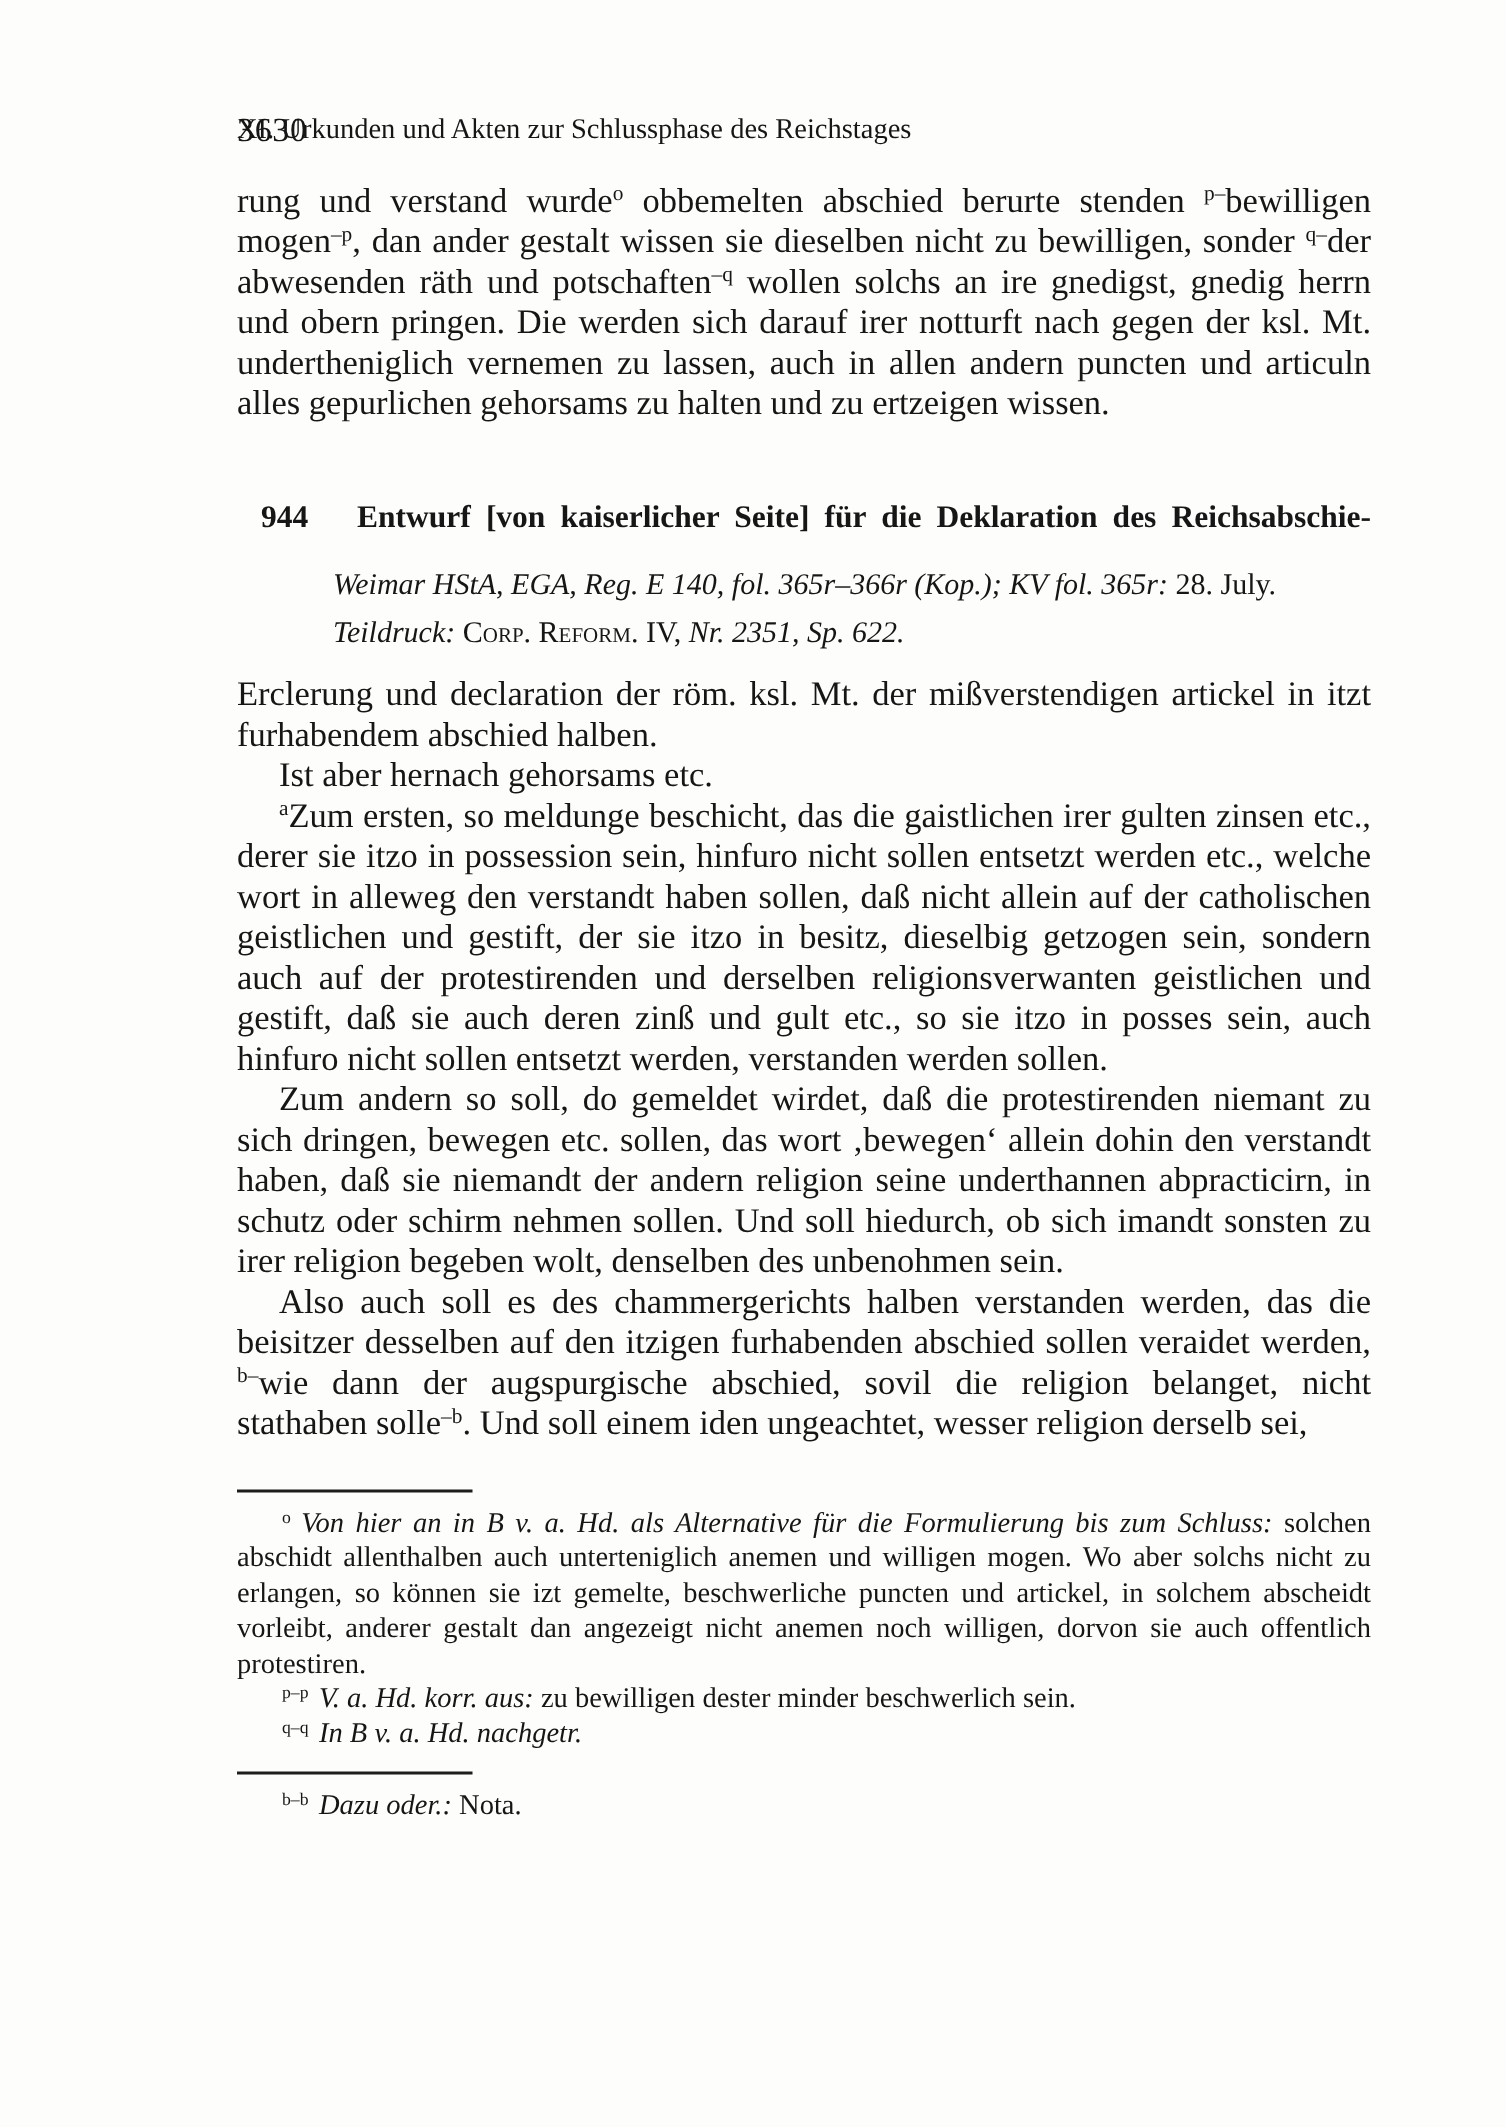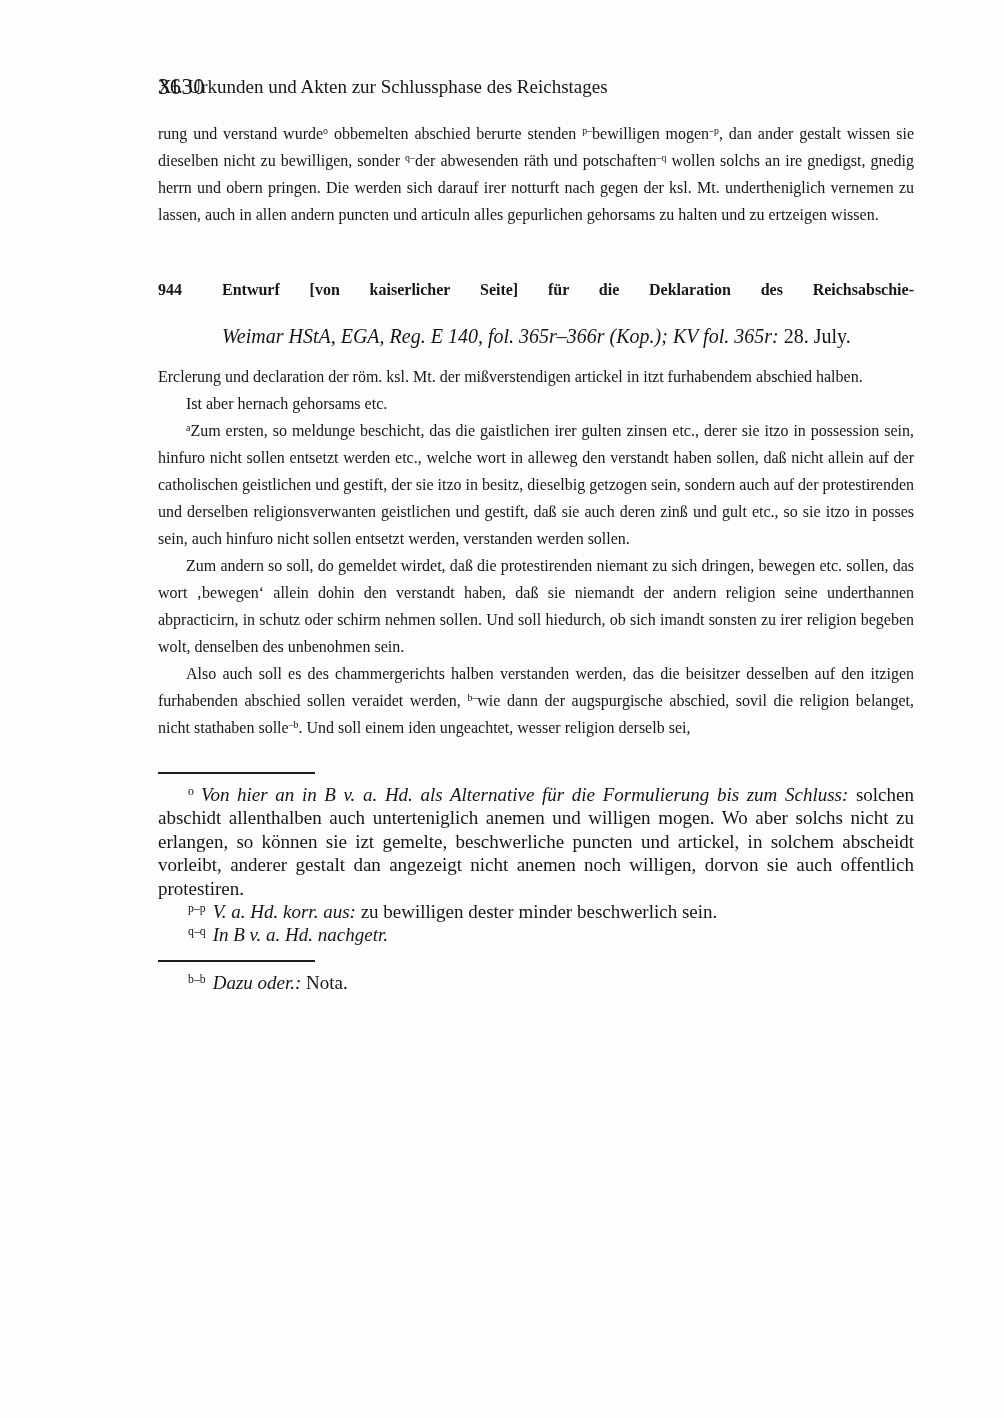--- a/index.html
+++ b/index.html
@@ -36,35 +36,36 @@
     font-size: 22.5px;
     letter-spacing: 0.5px;
   }
   .chapter-title {
     text-align: left;
     font-size: 19px;
   }
 
   
   .body-text {
-    font-size: 16px;
+    font-size: 23px;
     line-height: 27px;
     text-align: justify;
   }
   .continuation { margin-top: 14px; }
   p { margin: 0; }
   p.indent { text-indent: 28px; }
 
   
   .entry-head {
     position: relative;
     margin-top: 47px;
     font-weight: bold;
-    font-size: 16px;
+    font-size: 21px;
     line-height: 30px;
+    margin-left: 16px;
   }
   .entry-number { position: absolute; left: 0; top: 0; }
   .entry-title { margin-left: 64px; }
   .jline { text-align: justify; text-align-last: justify; }
 
   
   .sources {
     margin-left: 64px;
     margin-top: 15px;
     font-size: 20px;
@@ -114,20 +115,21 @@
 
     <div class="entry-head">
       <span class="entry-number">944</span>
       <div class="entry-title">
         <div class="jline">Entwurf [von kaiserlicher Seite] für die Deklaration des Reichsabschie-</div>
       </div>
     </div>
 
     <div class="sources">
       <div><span class="i">Weimar HStA, EGA, Reg. E 140, fol. 365r–366r (Kop.); KV fol. 365r:</span><span> 28. July.</span></div>
+      <div><span class="i">Teildruck:</span><span> </span><span class="sc">Corp. Reform.</span><span> IV, </span><span class="i">Nr. 2351, Sp. 622.</span></div>
     </div>
 
     <div class="body-text main-body">
       <p><span>Erclerung und declaration der röm. ksl. Mt. der mißverstendigen artickel in itzt furhabendem abschied halben.</span></p>
       <p class="indent"><span>Ist aber hernach gehorsams etc.</span></p>
       <p class="indent"><span class="sup">a</span><span>Zum ersten, so meldunge beschicht, das die gaistlichen irer gulten zinsen etc., derer sie itzo in possession sein, hinfuro nicht sollen entsetzt werden etc., welche wort in alleweg den verstandt haben sollen, daß nicht allein auf der catholischen geistlichen und gestift, der sie itzo in besitz, dieselbig getzogen sein, sondern auch auf der protestirenden und derselben religionsverwanten geistlichen und gestift, daß sie auch deren zinß und gult etc., so sie itzo in posses sein, auch hinfuro nicht sollen entsetzt werden, verstanden werden sollen.</span></p>
       <p class="indent"><span>Zum andern so soll, do gemeldet wirdet, daß die protestirenden niemant zu sich dringen, bewegen etc. sollen, das wort ‚bewegen‘ allein dohin den verstandt haben, daß sie niemandt der andern religion seine underthannen abpracticirn, in schutz oder schirm nehmen sollen. Und soll hiedurch, ob sich imandt sonsten zu irer religion begeben wolt, denselben des unbenohmen sein.</span></p>
       <p class="indent"><span>Also auch soll es des chammergerichts halben verstanden werden, das die beisitzer desselben auf den itzigen furhabenden abschied sollen veraidet werden, </span><span class="sup">b–</span><span>wie dann der augspurgische abschied, sovil die religion belanget, nicht stathaben solle</span><span class="sup">–b</span><span>. Und soll einem iden ungeachtet, wesser religion derselb sei,</span></p>
     </div>
 

